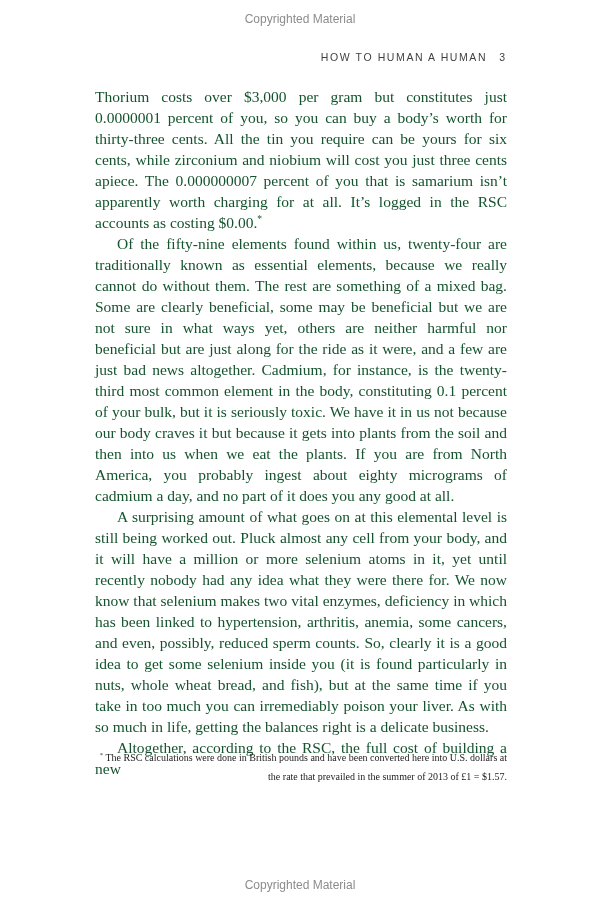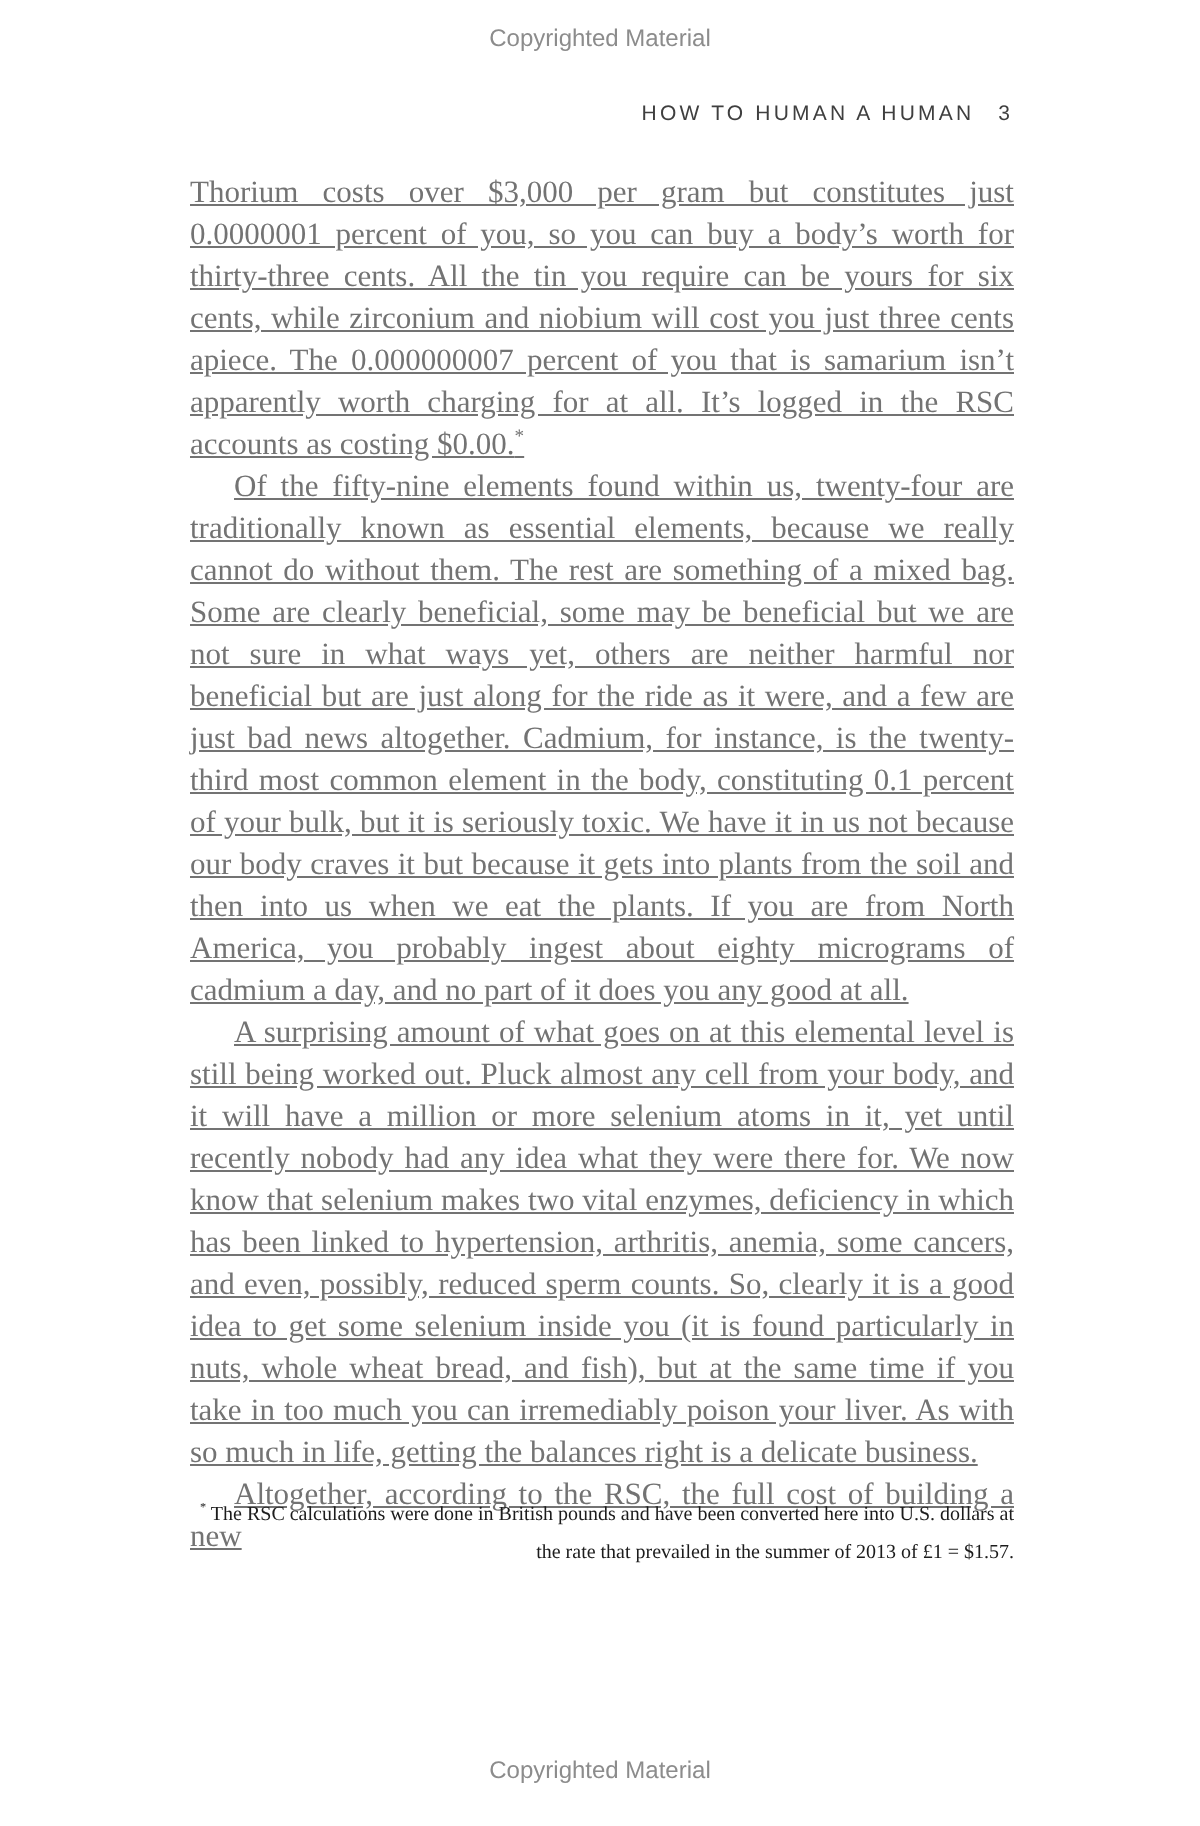--- a/index.html
+++ b/index.html
@@ -40,23 +40,22 @@
     margin-left: 12px;
     letter-spacing: 0;
   }
   .body-text {
     position: absolute;
     top: 86px;
     left: 95px;
     width: 412px;
     font-size: 15.5px;
     line-height: 21px;
-    color: #737373;
+    color: #14532d;
     text-align: justify;
-    text-decoration: underline;
   }
   .body-text p { text-indent: 22px; }
   .body-text p.no-indent { text-indent: 0; }
   sup {
     font-size: 0.62em;
     vertical-align: super;
     line-height: 0;
   }
   .footnote {
     position: absolute;

